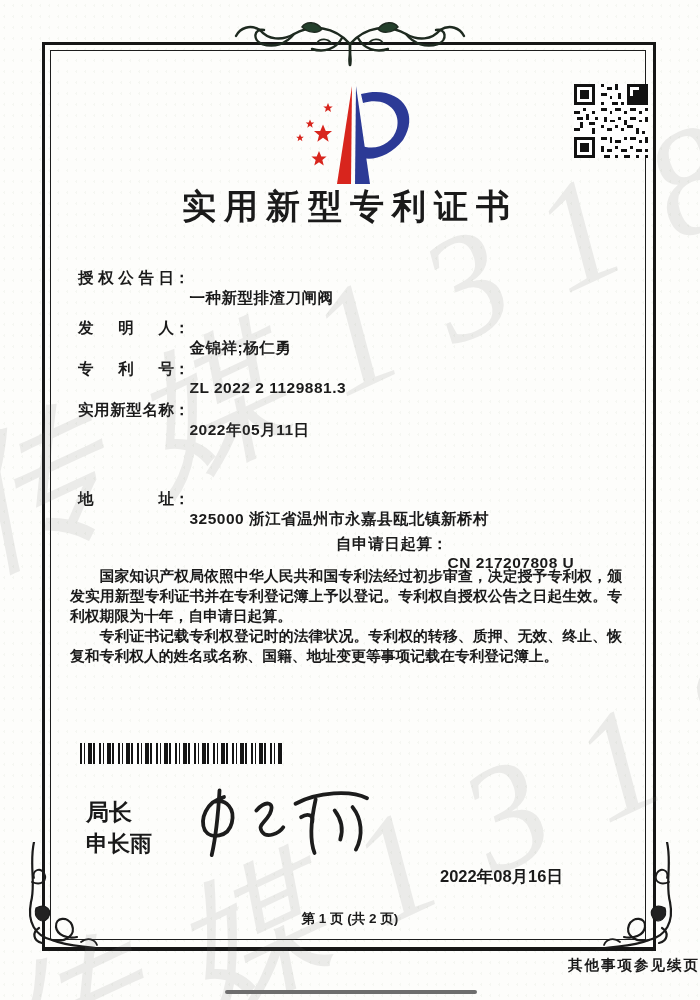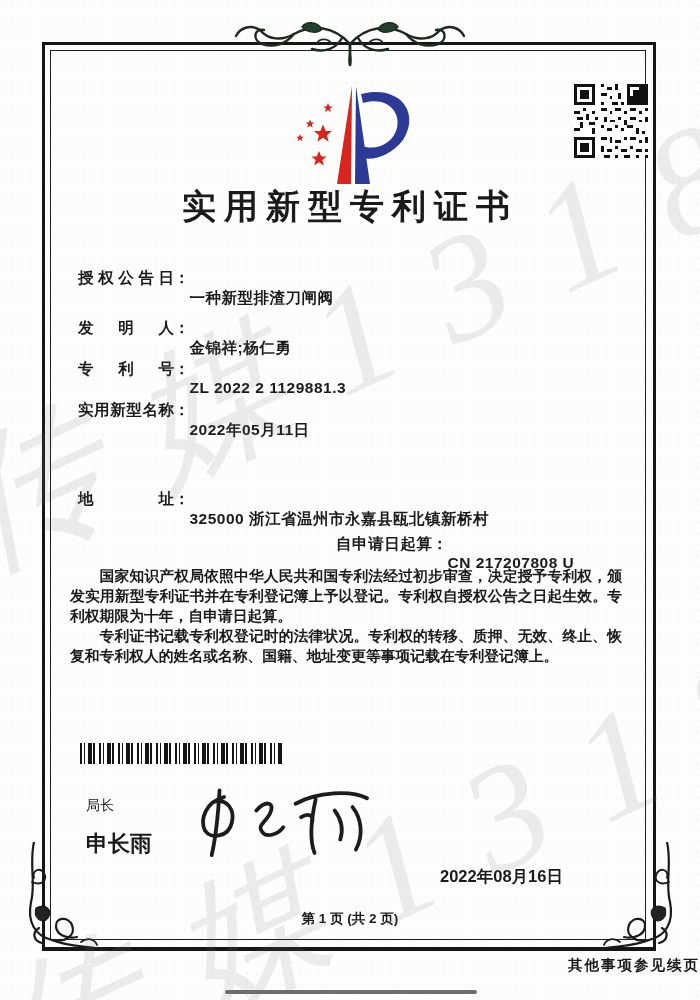--- a/index.html
+++ b/index.html
@@ -37,21 +37,21 @@
   
   .body-text{position:absolute;left:70px;width:552px;top:566px;z-index:3;
              font-family:"Liberation Serif","DejaVu Serif",serif;
              font-size:14.8px;font-weight:600;line-height:20px;text-align:justify;}
   .body-text p{margin:0;text-indent:2em;}
   
   .barcode{position:absolute;left:80px;top:743px;width:203px;height:21px;z-index:3;
            background:repeating-linear-gradient(90deg,
              #141414 0 2px,#fff 2px 4px,#141414 4px 5px,#fff 5px 8px,
              #141414 8px 12px,#fff 12px 13px,#141414 13px 15px,#fff 15px 19px);}
-  .sig-title{position:absolute;left:86px;top:797px;font-size:14px;font-weight:normal;z-index:3;}
+  .sig-title{position:absolute;left:86px;top:797px;font-size:23px;font-weight:bold;z-index:3;}
   .sig-name{position:absolute;left:86px;top:829px;font-size:22px;font-weight:bold;z-index:3;}
   .sig-svg{position:absolute;left:186px;top:780px;width:190px;height:90px;z-index:3;}
   .issue-date{position:absolute;left:440px;top:866px;font-size:16.5px;font-weight:bold;z-index:3;}
   .pagenum{position:absolute;left:0;right:0;top:910px;text-align:center;
            font-size:13.5px;font-weight:bold;z-index:3;}
   .footer-note{position:absolute;left:0;right:0;top:956px;text-align:right;z-index:3;
                font-family:"Liberation Serif","DejaVu Serif",serif;
                font-size:14.5px;font-weight:700;letter-spacing:2px;}
   .scan-line{position:absolute;left:225px;top:990px;width:252px;height:4px;
              background:#6e6e6e;border-radius:2px;z-index:2;}

